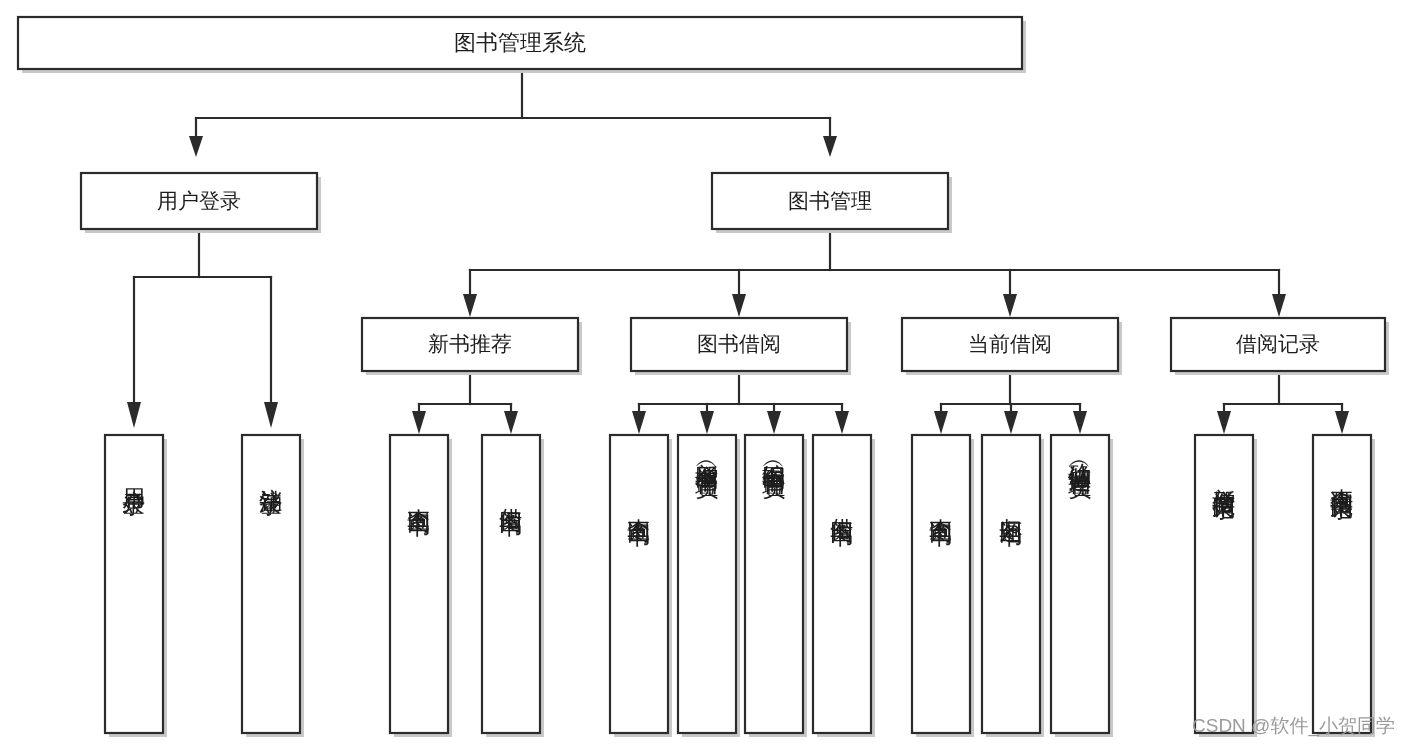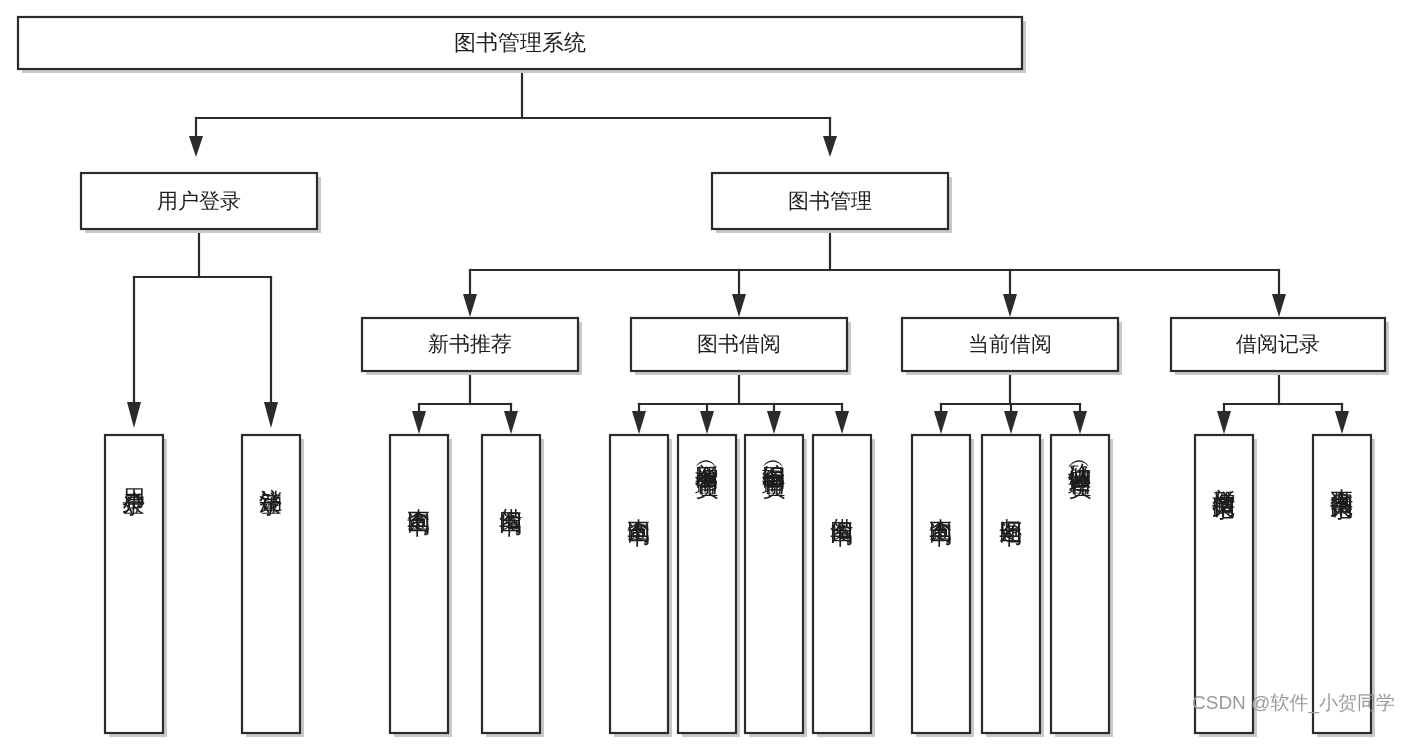--- a/index.html
+++ b/index.html
@@ -263,15 +263,15 @@
     <span class="leaf-label">确认归还（管理员）</span>
   </div>
 
   <div class="leaf-label-wrap" style="left:1195px; top:470px; width:58px; height:265px;">
     <span class="leaf-label">新增借阅记录</span>
   </div>
   <div class="leaf-label-wrap" style="left:1313px; top:470px; width:58px; height:265px;">
     <span class="leaf-label">查询借阅记录</span>
   </div>
 
-  <div class="watermark" style="left:1192px; top:690px;">CSDN @软件_小贺同学</div>
+  <div class="watermark" style="left:1192px; top:713px;">CSDN @软件_小贺同学</div>
 
 </div>
 
 </body></html>

